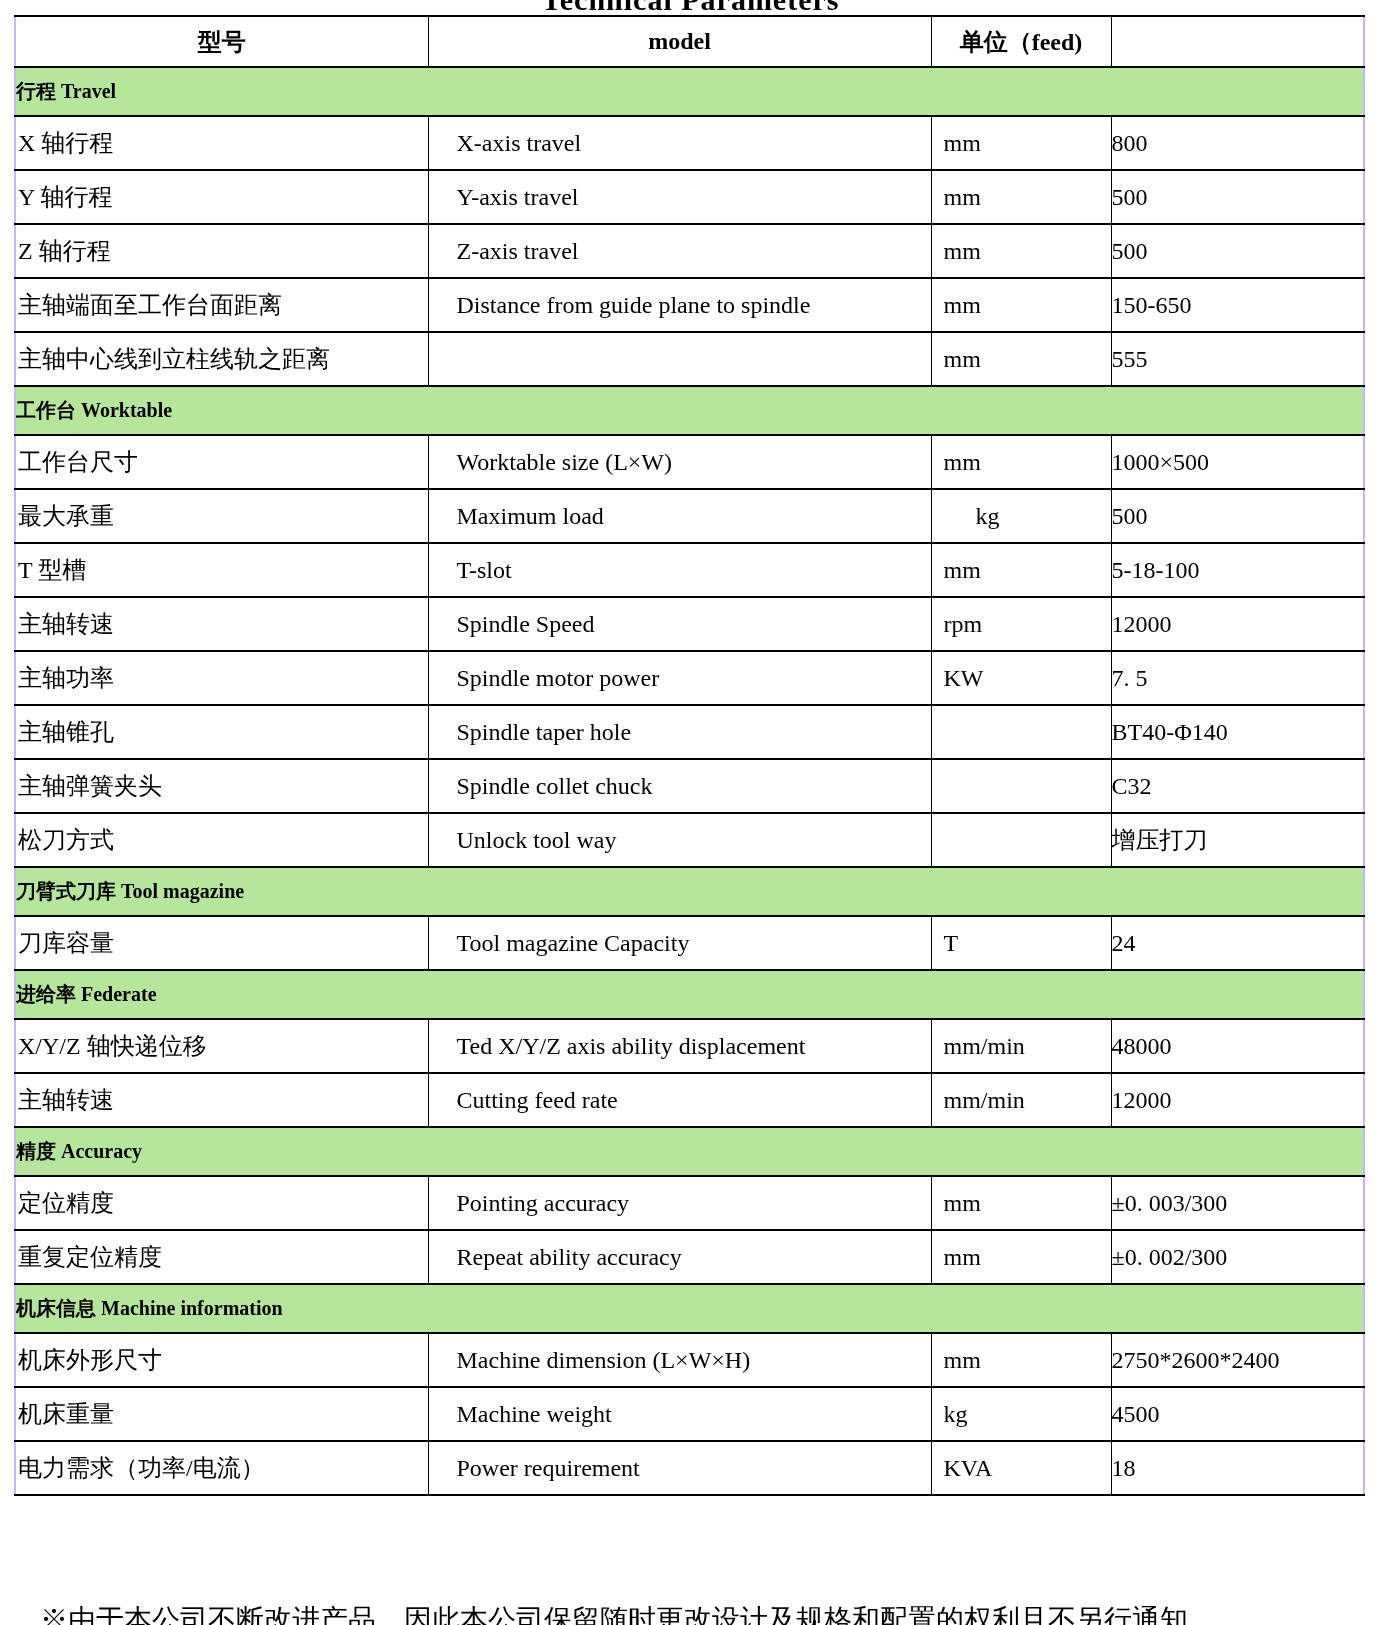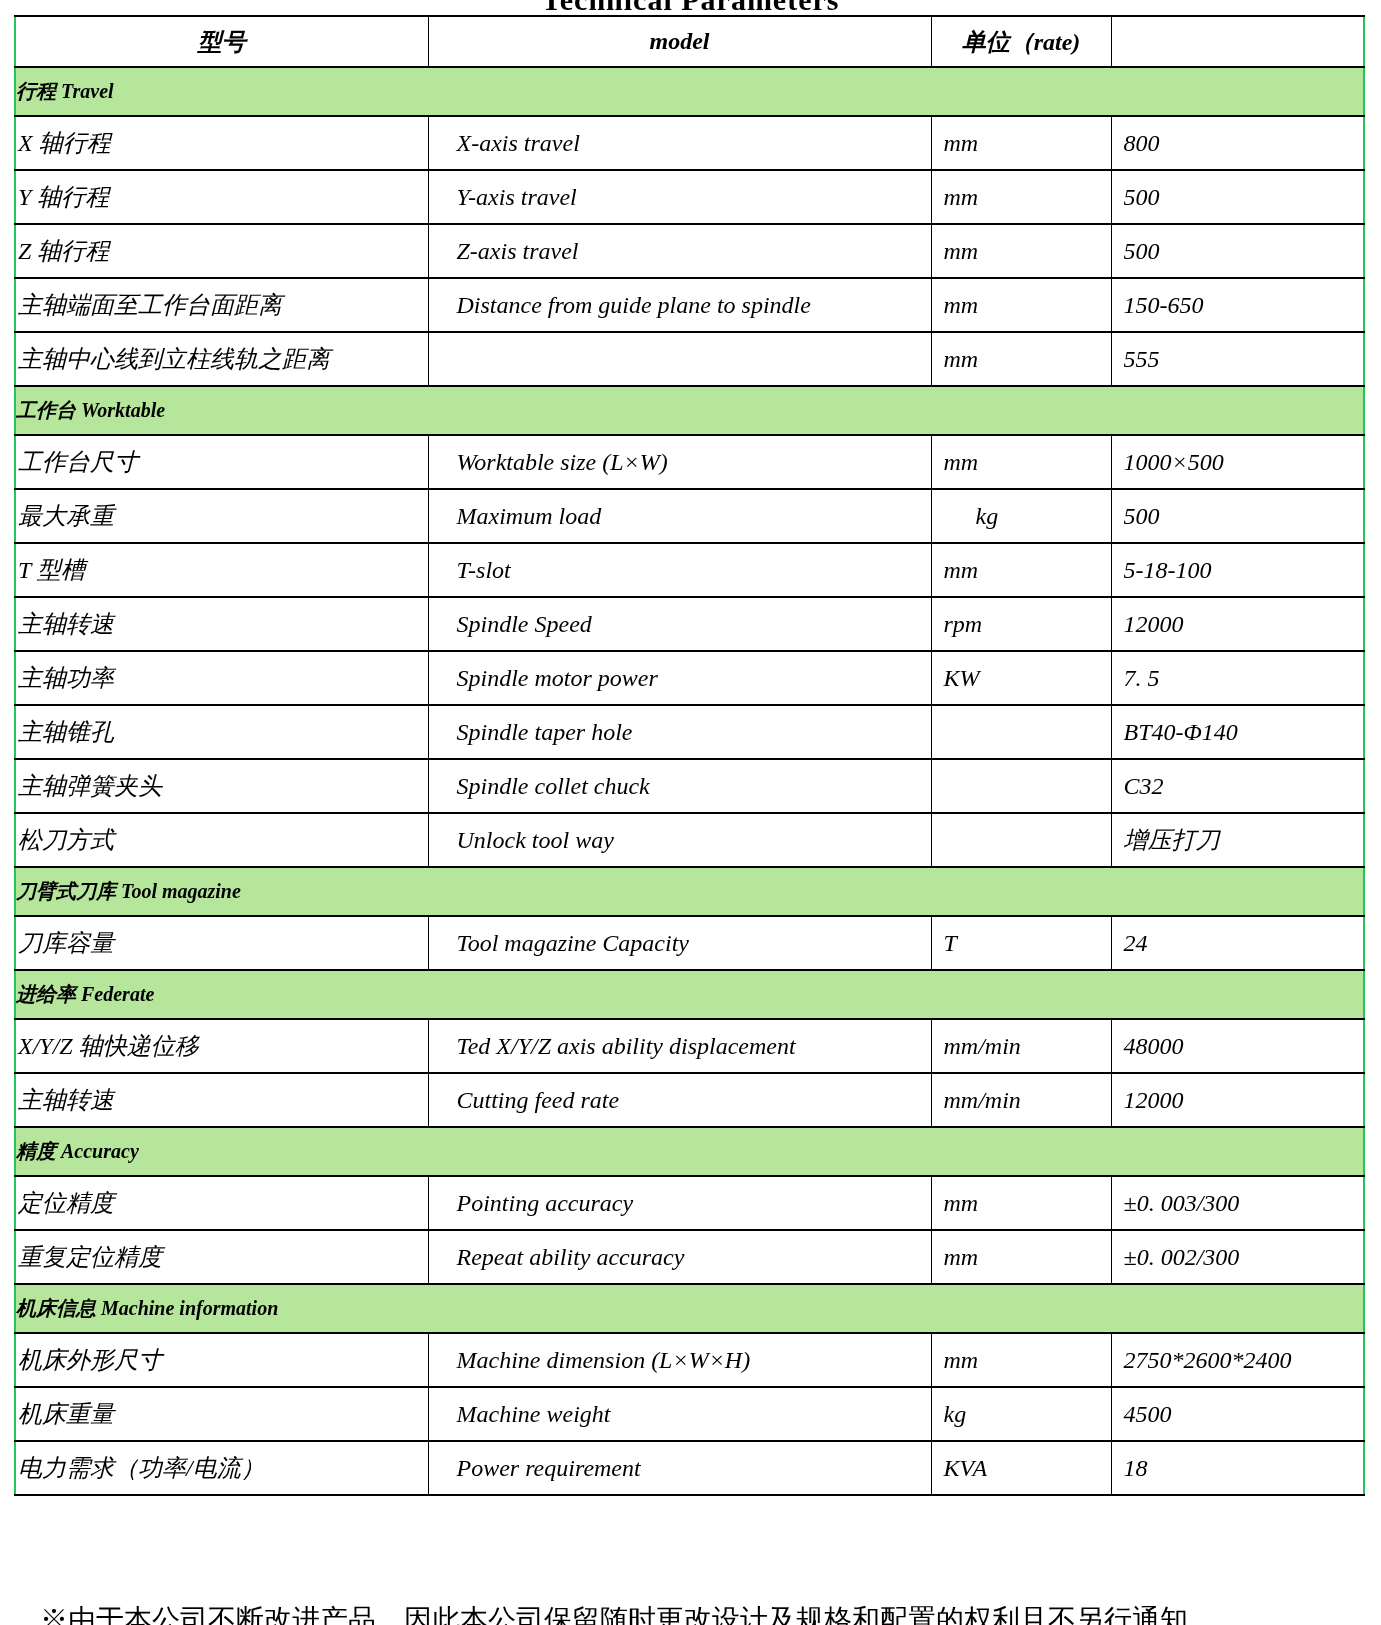--- a/index.html
+++ b/index.html
@@ -19,41 +19,41 @@
     display:block;margin-top:-15px;
     text-align:center;font-size:30px;line-height:30px;font-weight:bold;
     letter-spacing:1px;
   }
   table.spec{
     position:absolute;left:14px;top:15px;
     width:1349px;
     border-collapse:collapse;table-layout:fixed;
     font-size:24px;
   }
-  table.spec{border:2px solid #22c55e;font-style:italic;}
+  table.spec{border:2px solid #c4b5fd;}
   table.spec th, table.spec td{
     border-left:1px solid #000;border-right:1px solid #000;
     border-top:2px solid #000;border-bottom:2px solid #000;
     vertical-align:middle;
     overflow:hidden;white-space:nowrap;
     padding:0;
   }
   col.c1{width:413px;} col.c2{width:503px;} col.c3{width:180px;} col.c4{width:253px;}
   tr.header-row th{height:49px;font-weight:bold;text-align:center;font-size:24px;}
   td.band-cell{
     height:47px;
     background:var(--band,#b5e69c);
     font-weight:bold;font-size:20px;
     padding-left:14px;text-align:left;
   }
   tr.data-row td{height:52px;font-size:24px;text-align:left;}
   tr.data-row td.c1{padding-left:2px;}
   tr.data-row td.c2{padding-left:28px;}
   tr.data-row td.c3{padding-left:12px;margin-left:23px;}
-  tr.data-row td.c4{padding-left:12px;}
+  tr.data-row td.c4{padding-left:0;}
   tr.data-row td.c3.indent{padding-left:44px;}
   
   .footnote{
     position:absolute;left:40px;top:1604px;width:1330px;
     font-size:28px;line-height:32px;white-space:nowrap;
   }
 </style>
 </head>
 <body>
 
@@ -67,21 +67,21 @@
     <colgroup>
       <col class="c1">
         <col class="c2">
         <col class="c3">
         <col class="c4">
     </colgroup>
     <thead>
       <tr class="header-row">
         <th>型号</th>
         <th>model</th>
-        <th>单位（rate)</th>
+        <th>单位（feed)</th>
         <th></th>
       </tr>
     </thead>
     <tbody id="tbody">
         <tr class="band-row">
           <td colspan="4" class="band-cell">行程 Travel</td>
         </tr>
         <tr class="data-row">
           <td class="c1">X 轴行程</td>
           <td class="c2">X-axis travel</td>

